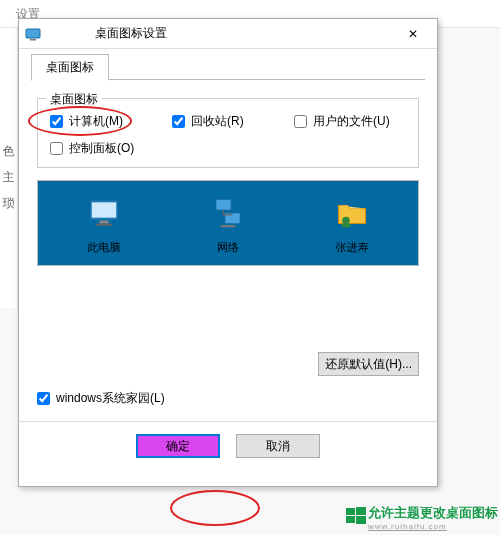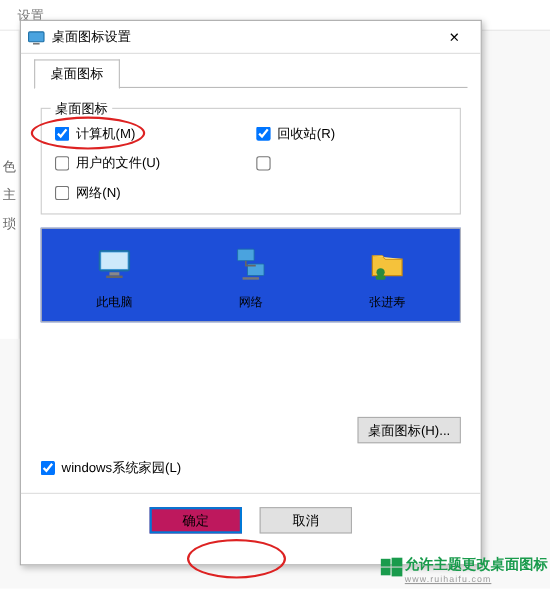--- a/index.html
+++ b/index.html
@@ -55,21 +55,21 @@
     display: flex;
     align-items: center;
     height: 30px;
     padding: 0 4px 0 6px;
     border-bottom: 1px solid #ddd;
   }
   .titlebar .title-icon {
     width: 16px; height: 16px; margin-right: 6px;
     display:inline-flex;
   }
-  .titlebar .title-text { flex: 1; font-size: 12px; }
+  .titlebar .title-text { flex: 1; font-size: 12px; margin-left: 48px; }
   .close-btn {
     width: 40px; height: 28px;
     display:flex; align-items:center; justify-content:center;
     cursor:pointer;
   }
   .tabstrip {
     padding: 4px 12px 0 12px;
     position: relative;
   }
   .tab {
@@ -101,35 +101,35 @@
   .groupbox-label {
     position: absolute;
     top: -8px;
     left: 8px;
     background: #fff;
     padding: 0 4px;
     font-size: 12px;
   }
   .check-grid {
     display: grid;
-    grid-template-columns: 1fr 1fr;
+    grid-template-columns: 1fr 1fr 1fr;
     row-gap: 10px;
     column-gap: 10px;
   }
   .chk {
     display: flex;
     align-items: center;
     gap: 6px;
     cursor: pointer;
   }
   .chk input { width:13px; height:13px; margin:0; }
 
   .icon-panel {
     border: 1px solid #bbb;
-    background: #1d4ed8;
+    background: #0369a1;
     margin-top: 12px;
     padding: 10px 4px 6px 4px;
     display: flex;
   }
   .icon-item {
     flex: 1;
     display: flex;
     flex-direction: column;
     align-items: center;
     gap: 6px;
@@ -165,21 +165,21 @@
   }
   .footer-btns {
     display:flex;
     justify-content:center;
     gap: 16px;
     padding: 12px 0 14px 0;
   }
   .footer-btns .btn { min-width: 84px; }
   .btn-primary {
     border: 2px solid #0078d7;
-    background: #be185d;
+    background: #d946ef;
   }
 
   
   .annotation {
     position: absolute;
     border: 2px solid #d22;
     border-radius: 50%;
     background: transparent;
     pointer-events: none;
   }
@@ -245,24 +245,21 @@
         <label class="chk">
           <input type="checkbox" id="chk-recycle" checked="" style="">
           <span>回收站(R)</span>
         </label>
         <label class="chk">
           <input type="checkbox" id="chk-userfiles" style="">
           <span>用户的文件(U)</span>
         </label>
         <label class="chk">
           <input type="checkbox" id="chk-ctrlpanel" style="">
-        </label>
-        <label class="chk">
-          <input type="checkbox" id="chk-network" style="">
-          <span>网络(N)</span>
+          <span>控制面板(O)</span>
         </label>
       </div>
     </div>
 
     <div class="icon-panel">
       <div class="icon-item">
         <span>
           <svg viewBox="0 0 48 48">
               <rect x="6" y="8" width="36" height="24" rx="2" fill="#4aa3df" stroke="#1b6ea5" stroke-width="2"></rect>
               <rect x="8" y="10" width="32" height="20" fill="#cde9fb"></rect>
@@ -290,21 +287,21 @@
               <path d="M6 14h12l4 4h20" fill="#f9d978"></path>
               <circle cx="16" cy="34" r="5" fill="#2b8a3e"></circle>
               <rect x="10" y="38" width="12" height="5" rx="2" fill="#2b8a3e"></rect>
             </svg>
         </span>
         <span class="icon-item-label">张进寿</span>
       </div>
     </div>
 
     <div class="btn-row">
-      <button class="btn">桌面图标(H)...</button>
+      <button class="btn">还原默认值(H)...</button>
     </div>
 
     <label class="chk allow-themes">
       <input type="checkbox" id="chk-themes" checked="" style="">
       <span>windows系统家园(L)</span>
     </label>
 
     <div class="bottom-divider"></div>
 
     <div class="footer-btns">

